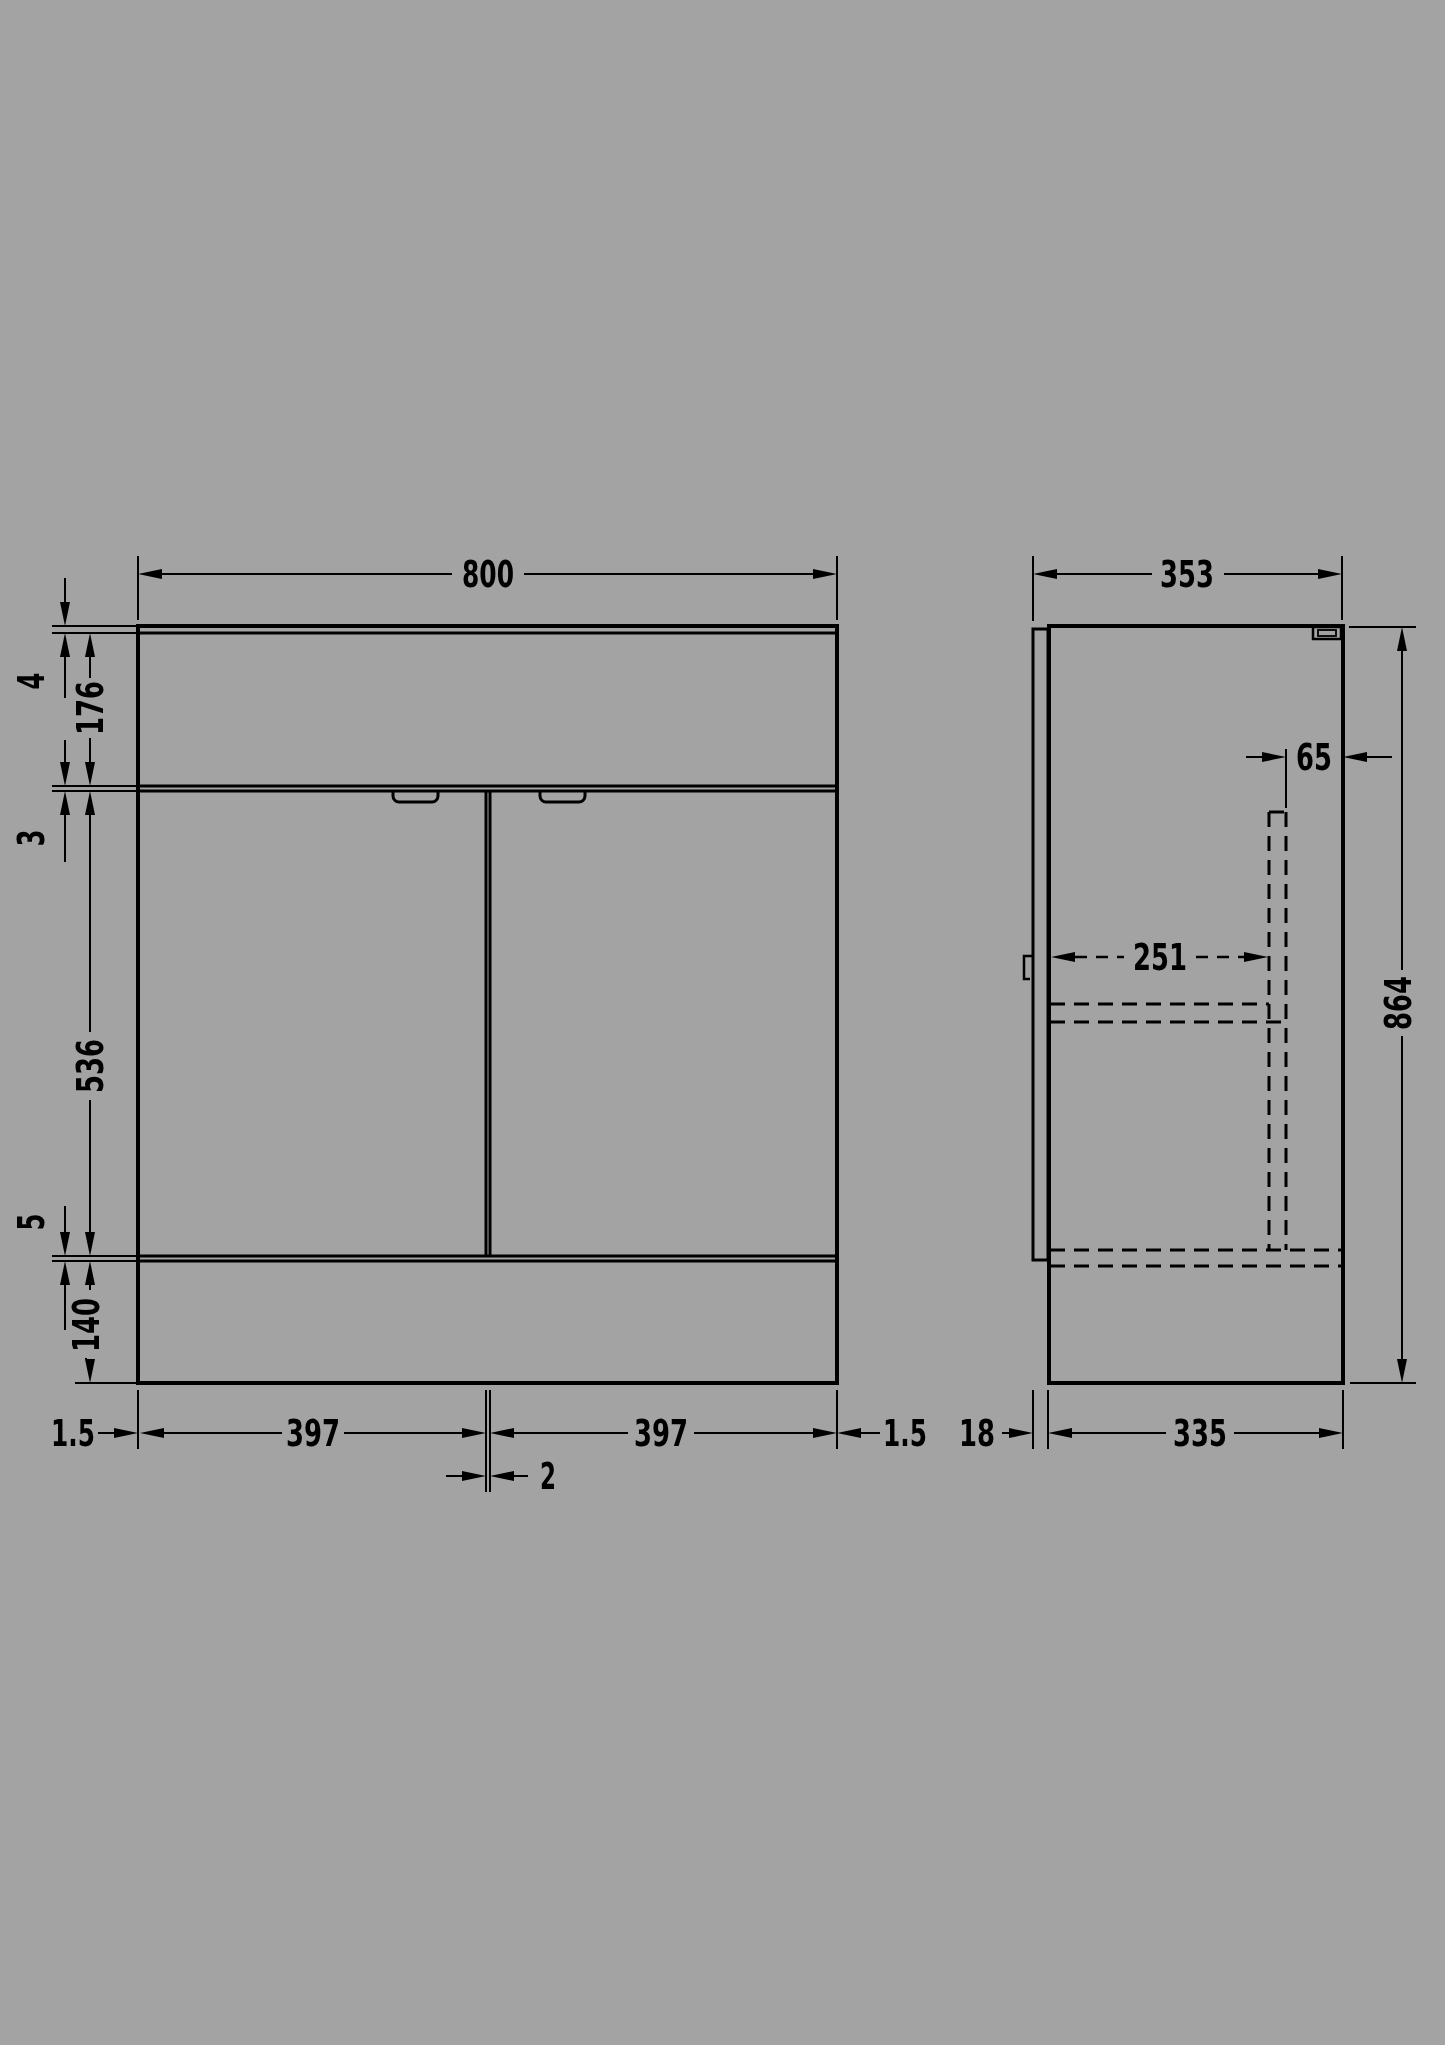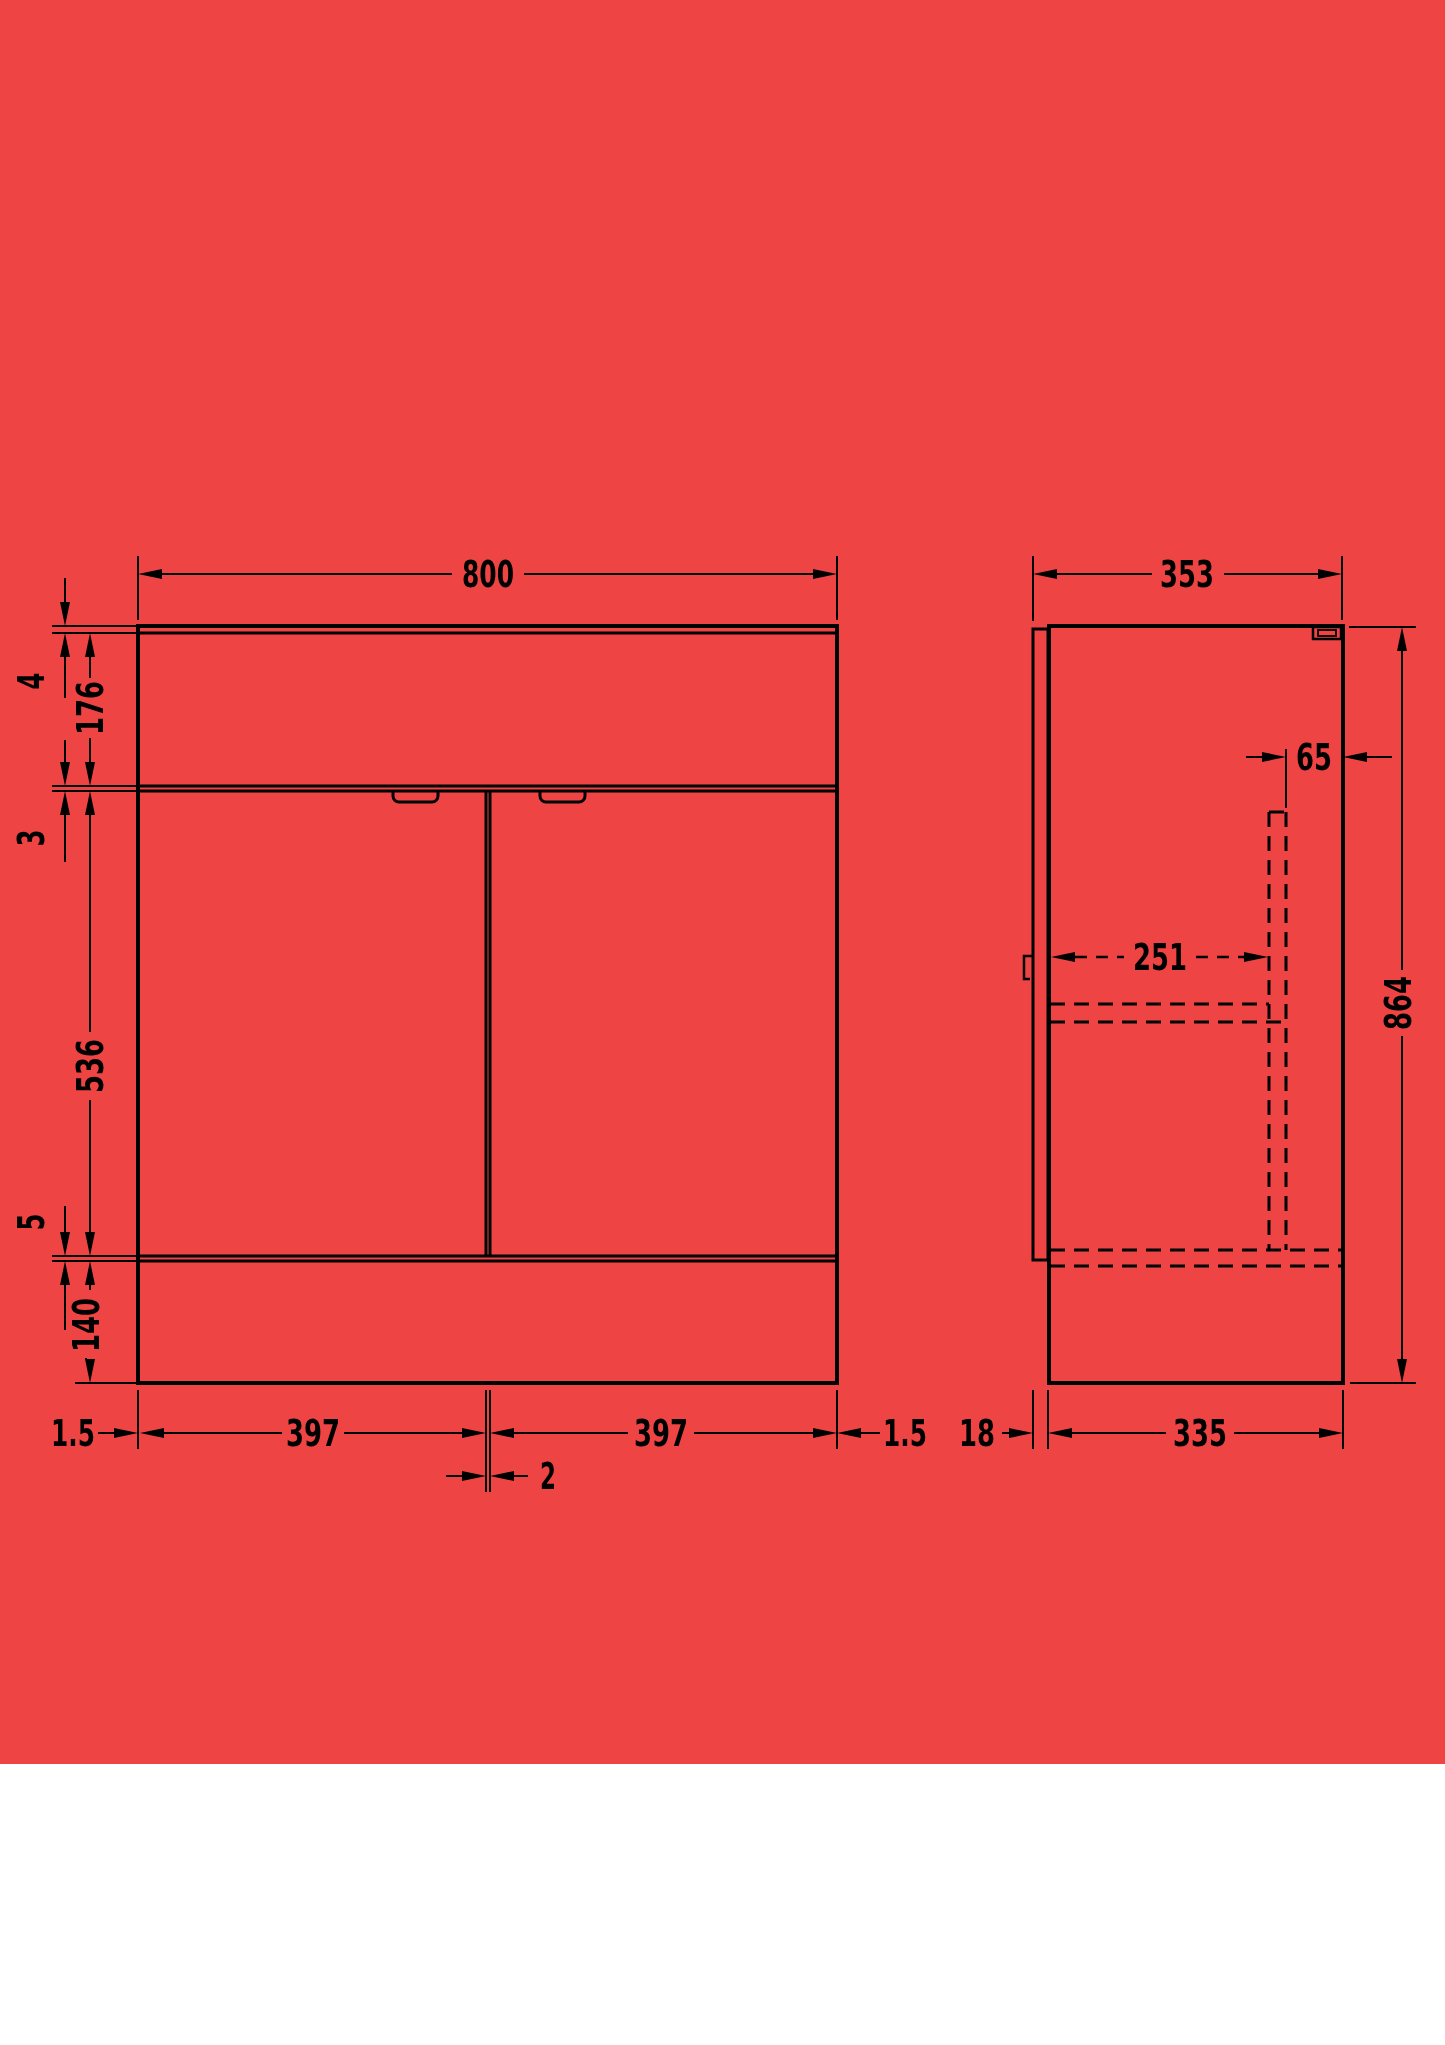--- a/index.html
+++ b/index.html
@@ -1,16 +1,16 @@
 <!DOCTYPE html>
 <html><head>
 <meta charset="utf-8">
 <style>
   html,body{margin:0;padding:0;background:#ffffff;}
-  .page{position:relative;width:1445px;height:1764px;background:#ef4444;overflow:hidden;
+  .page{position:relative;width:1445px;height:2045px;background:#a3a3a3;overflow:hidden;
         font-family:"DejaVu Sans","Liberation Sans",sans-serif;}
   svg{position:absolute;left:0;top:0;}
   svg text{font-family:"DejaVu Sans","Liberation Sans",sans-serif;font-weight:bold;font-size:38px;fill:#000;}
 </style>
 </head>
 <body>
 
 <div class="page">
 <svg width="1445" height="2045" viewBox="0 0 1445 2045">
 

